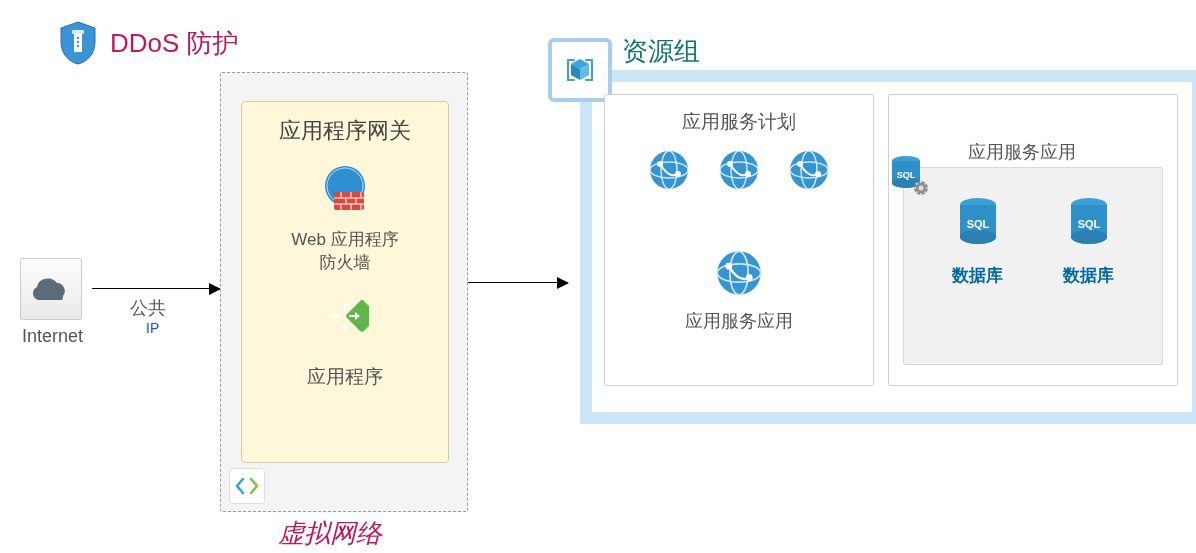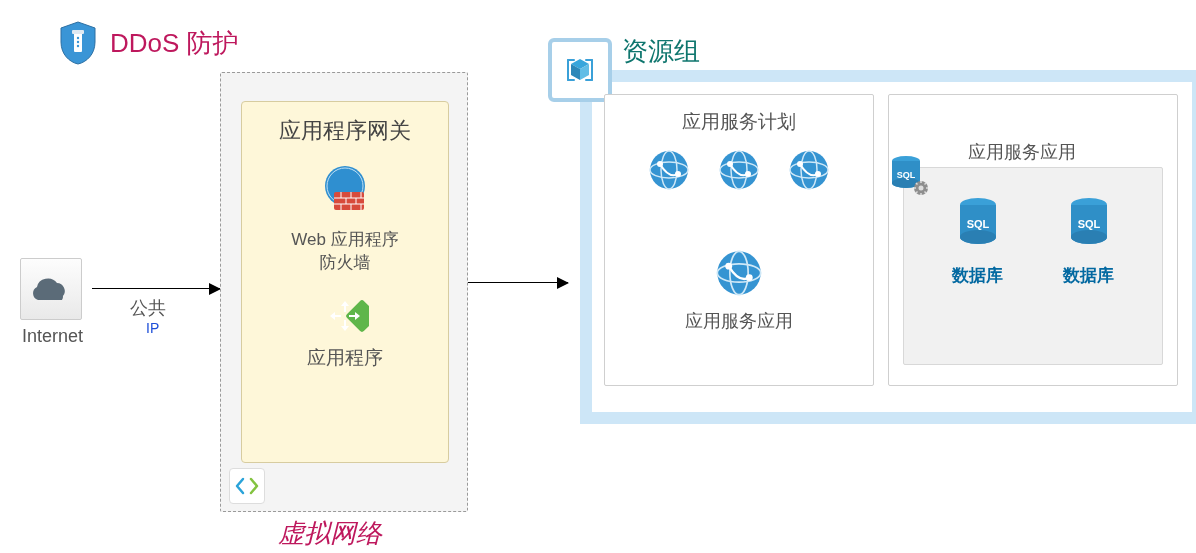--- a/index.html
+++ b/index.html
@@ -184,21 +184,21 @@
       <svg width="48" height="48" viewBox="0 0 48 48">
         <rect x="24" y="0" width="24" height="24" transform="rotate(45 24 24)" fill="#5fb64a" rx="3"></rect>
         <g fill="#fff">
           <path d="M24 9 l4 5 h-3 v6 h-2 v-6 h-3 z"></path>
           <path d="M24 39 l-4 -5 h3 v-6 h2 v6 h3 z"></path>
           <path d="M9 24 l5 -4 v3 h6 v2 h-6 v3 z"></path>
           <path d="M39 24 l-5 4 v-3 h-6 v-2 h6 v-3 z"></path>
         </g>
       </svg>
     </div>
-    <div class="lbl" style="font-size:19px; margin-top:1px;">应用程序</div>
+    <div class="lbl" style="font-size:19px; margin-top:20px;">应用程序</div>
   </div>
 
   <div class="vnet-badge">
     <svg width="26" height="20" viewBox="0 0 26 20">
       <polyline points="9,3 3,10 9,17" fill="none" stroke="#2aa3d9" stroke-width="2.5" stroke-linecap="round" stroke-linejoin="round"></polyline>
       <polyline points="17,3 23,10 17,17" fill="none" stroke="#83c340" stroke-width="2.5" stroke-linecap="round" stroke-linejoin="round"></polyline>
     </svg>
   </div>
 </div>
 <div class="node lbl-huge" style="left:278px; top:516px;font-style:italic;">虚拟网络</div>

